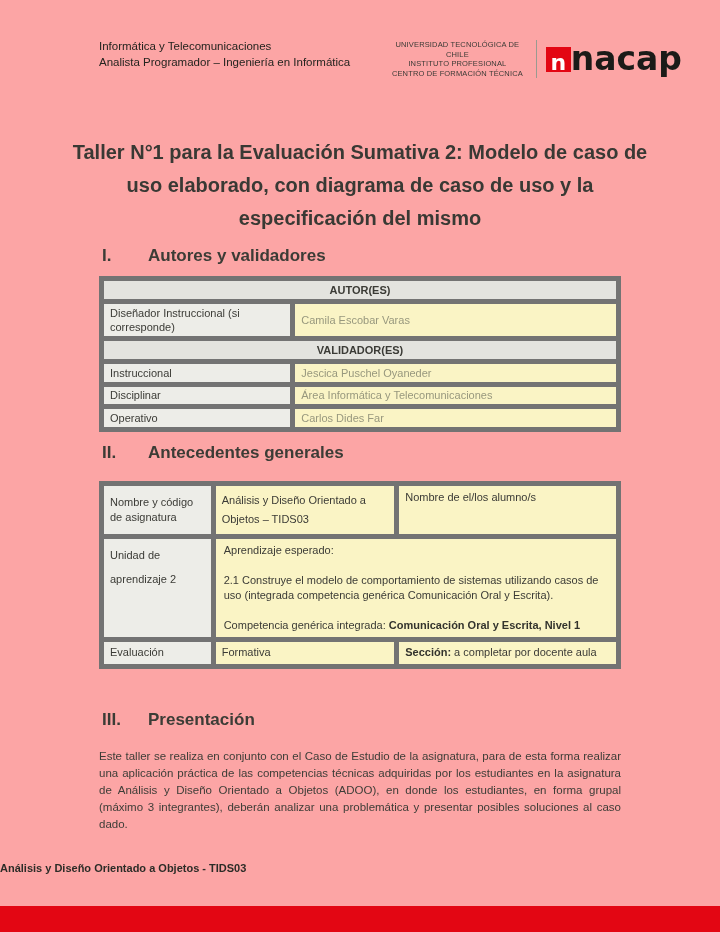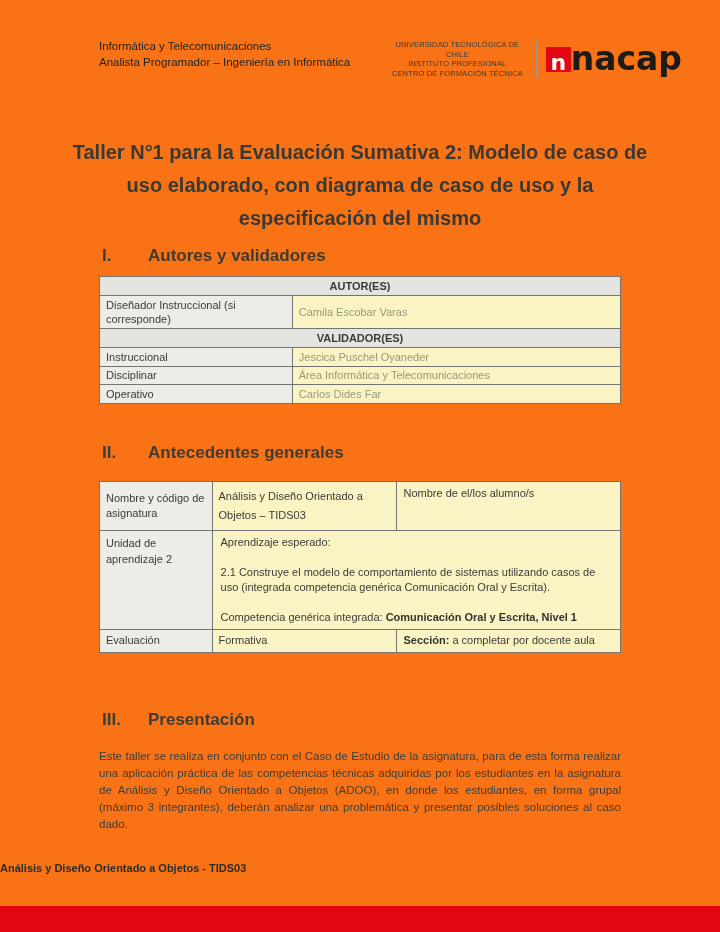--- a/index.html
+++ b/index.html
@@ -1,18 +1,18 @@
 <!DOCTYPE html>
 <html><head>
 <meta charset="utf-8">
 <style>
   html,body{margin:0;padding:0;}
   body{width:720px;height:932px;background:#ffffff;}
   .page{
-    position:relative;width:720px;height:932px;background:#f97316;
+    position:relative;width:720px;height:932px;background:#fca5a5;
     font-family:"Liberation Sans",sans-serif;overflow:hidden;color:#3c3c36;
   }
   
   .hdr-left{position:absolute;left:99px;top:38px;font-size:11.5px;line-height:16px;color:#24241f;}
   .hdr-right{position:absolute;top:40px;left:388px;width:294px;display:flex;align-items:center;}
   .uni{flex:1;text-align:center;font-size:7.5px;line-height:9.5px;color:#3a3a35;letter-spacing:.15px;}
   .vline{width:1px;height:38px;background:#9a9a90;margin:0 9px 0 9px;}
   .logo{display:flex;align-items:flex-end;}
   .logo-sq{width:25px;height:25px;background:#E30613;display:flex;align-items:flex-end;justify-content:center;}
   .logo-n{color:#ffffff;font-weight:bold;font-size:22px;line-height:0.82;font-family:"DejaVu Sans",sans-serif;}
@@ -26,32 +26,32 @@
   .sec{position:absolute;left:102px;display:flex;font-size:17px;font-weight:bold;color:#3c3c36;}
   .sec .num{width:46px;flex:0 0 auto;}
   .sec1{top:246px;}
   .sec2{top:443px;}
   .sec3{top:710px;}
   
   table.t{
     position:absolute;left:99px;width:522px;border-collapse:collapse;
     font-size:11px;line-height:14.5px;color:#3b3b36;table-layout:fixed;
   }
-  .t td{border:1px solid #737373;padding:1.5px 6px;vertical-align:middle;}
+  .t td{border:5px solid #737373;padding:1.5px 6px;vertical-align:middle;}
   .t1{top:276px;}
   .t1 .th{background:#E3E3DF;text-align:center;font-weight:bold;height:15px;}
   .t .lbl{background:#EDEDE8;}
   .t .val{background:#FAF4C5;color:#98987E;}
   .t2{top:481px;font-size:11.5px;line-height:17px;color:#4b4b43;}
   .t2 .c-gray{background:#EDEDE8;text-align:left;color:#3b3b36;}
   .t2 .c-yel{background:#FAF4C5;}
   .t2 .r1 td{height:42px;}
   .t2 .r1 .c-center{text-align:left;line-height:19px;}
   .t2 .r1 .c-top{vertical-align:top;padding-top:4px;}
-  .t2 .r2 .c-gray{vertical-align:top;padding-top:4px;line-height:16px;}
+  .t2 .r2 .c-gray{vertical-align:top;padding-top:4px;line-height:24px;}
   .t2 .learn-cell{vertical-align:top;padding:4px 8px;}
   .t2 .learn-cell p{margin:0 0 16px 0;}
   .t2 .learn-cell p:last-child{margin:0;}
   .t2 b, .t2 .bold{font-weight:bold;color:#33332d;}
   .t2 .r3 td{height:19px;}
   .t2 .r3 .cntr{text-align:left;}
   
   .para{
     position:absolute;left:99px;top:748px;width:522px;margin:0;
     font-size:11.5px;line-height:17px;text-align:justify;color:#3d3d37;

